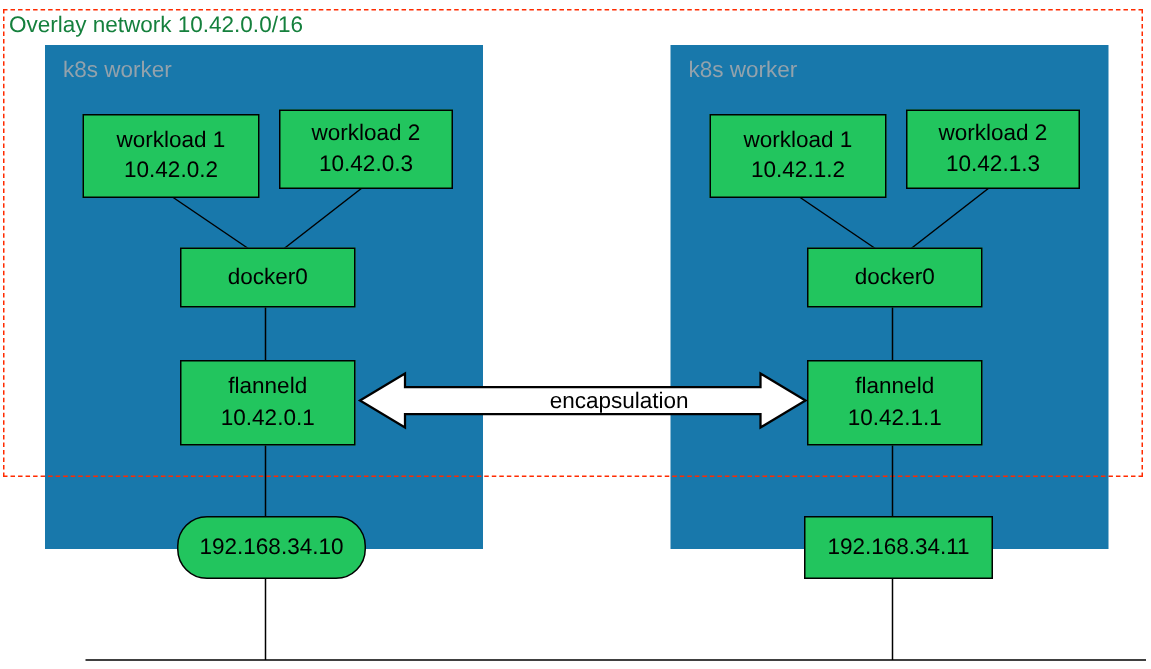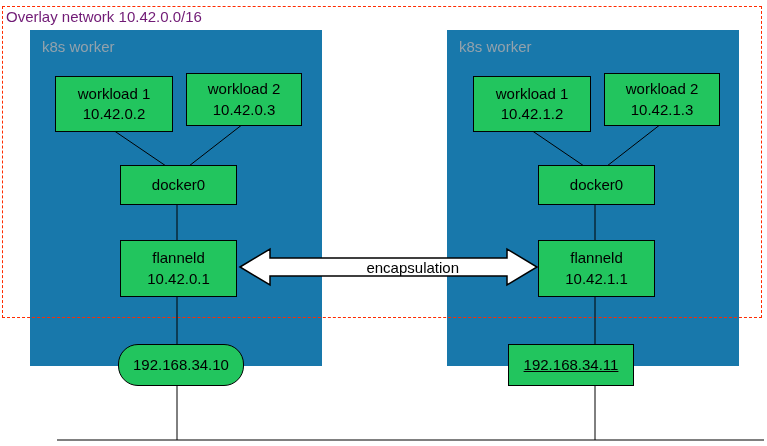--- a/index.html
+++ b/index.html
@@ -6,21 +6,21 @@
   #canvas{
     position:relative;width:767px;height:446px;background:#fff;overflow:hidden;
     font-family:"Liberation Sans",sans-serif;color:#000;
   }
   
   #overlay-rect{
     position:absolute;left:2px;top:6px;width:758px;height:310px;
     border:1px dashed #ff2b00;z-index:2;pointer-events:none;
   }
   #overlay-title{
-    position:absolute;left:6px;top:8px;font-size:15px;color:#701a75;z-index:4;white-space:nowrap;
+    position:absolute;left:6px;top:8px;font-size:15px;color:#15803d;z-index:4;white-space:nowrap;
   }
   
   .worker{position:absolute;top:30px;width:292px;height:336px;background:#1878ab;z-index:1;}
   #worker-a{left:30px;} #worker-b{left:447px;}
   .worker-label{position:absolute;left:12px;top:8px;font-size:15px;color:#93a2ac;}
   
   #lines{position:absolute;left:0;top:0;z-index:2;pointer-events:none;}
   
   .node{
     position:absolute;background:#22c55e;border:1px solid #000;z-index:3;
@@ -29,21 +29,21 @@
   }
   #wl1-a{left:55px;top:76px;width:116px;height:54px;}
   #wl2-a{left:186px;top:73px;width:114px;height:51px;}
   #docker-a{left:120px;top:165px;width:115px;height:38px;}
   #flannel-a{left:120px;top:240px;width:115px;height:55px;}
   #host-a{left:118px;top:344px;width:124px;height:40px;border-radius:20px;}
   #wl1-b{left:473px;top:76px;width:116px;height:54px;}
   #wl2-b{left:604px;top:73px;width:114px;height:51px;}
   #docker-b{left:538px;top:165px;width:115px;height:38px;}
   #flannel-b{left:538px;top:240px;width:115px;height:55px;}
-  #host-b{left:508px;top:344px;width:124px;height:40px;text-decoration:underline;}
+  #host-b{left:536px;top:344px;width:124px;height:40px;}
   
   #arrow{position:absolute;left:0;top:0;z-index:3;pointer-events:none;}
   #arrow-label{
     position:absolute;left:319px;top:259px;width:140px;text-align:right;
     font-size:15px;z-index:4;
   }
 </style>
 </head>
 <body>
 

